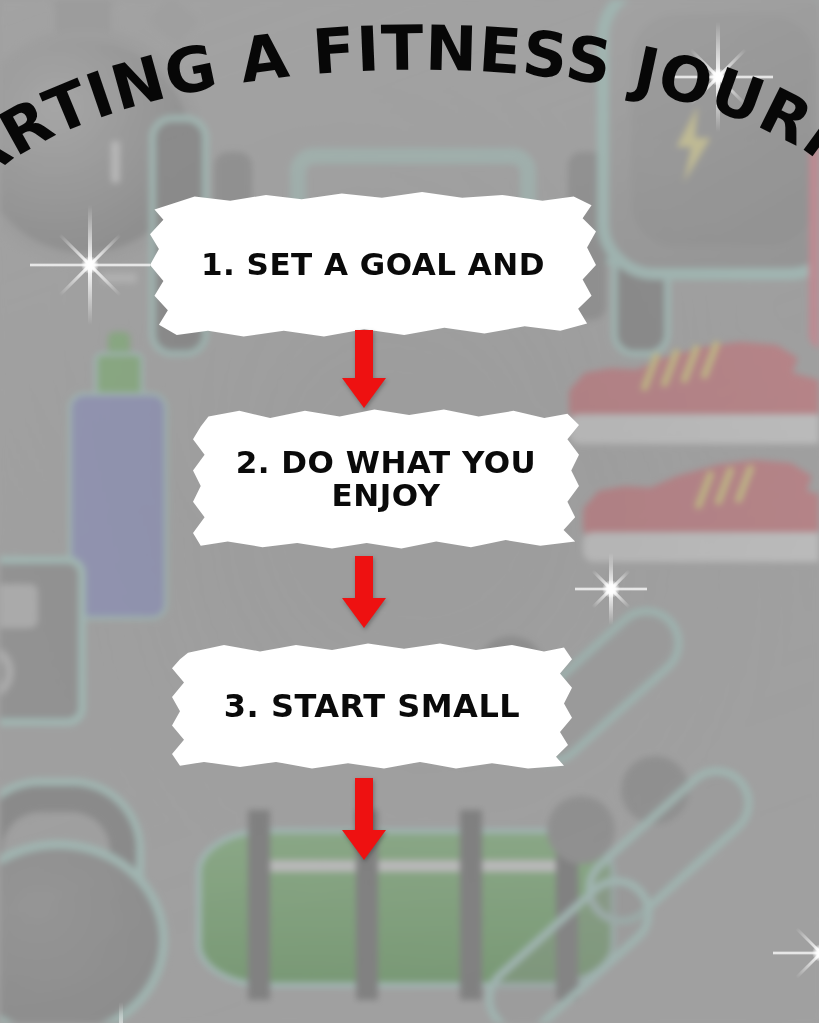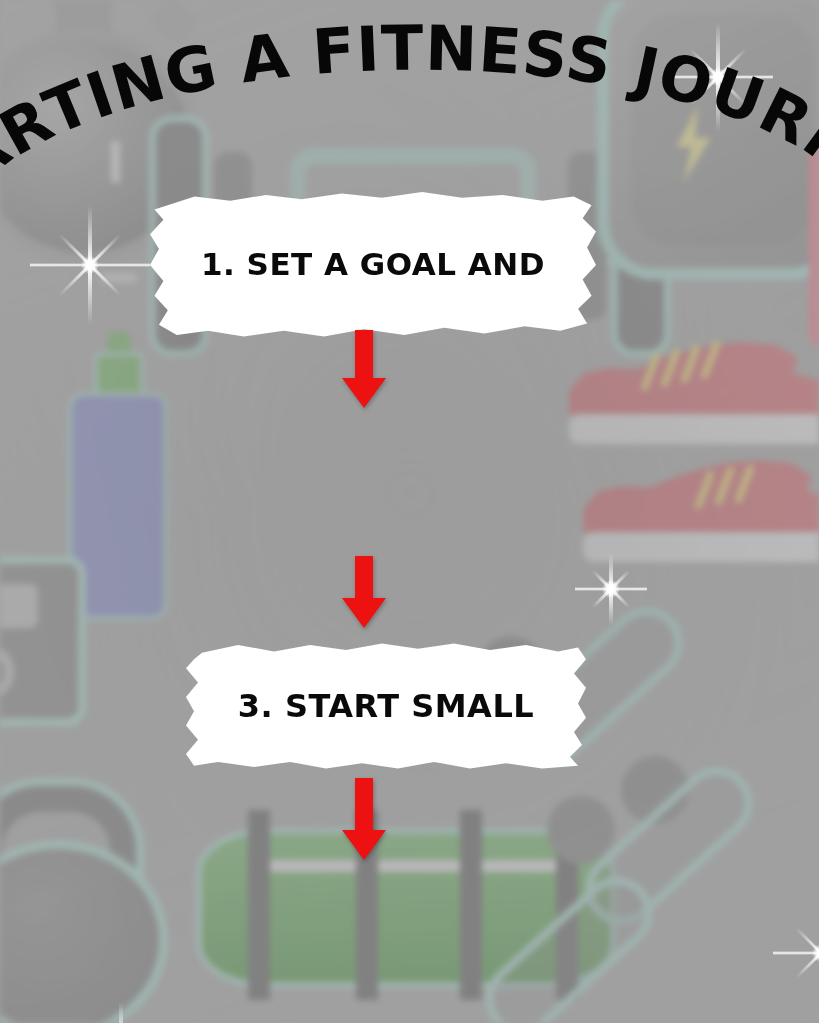--- a/index.html
+++ b/index.html
@@ -282,21 +282,21 @@
       4% 6%, 12% 2%, 20% 7%, 29% 2%, 38% 6%, 47% 1%, 56% 5%, 65% 1%, 74% 6%,
       83% 2%, 91% 7%, 97% 4%, 100% 12%, 97% 22%, 100% 33%, 98% 44%, 100% 55%,
       97% 66%, 99% 77%, 96% 86%, 99% 94%, 90% 97%, 81% 93%, 72% 98%, 63% 94%,
       54% 99%, 45% 95%, 36% 99%, 27% 95%, 18% 98%, 9% 94%, 2% 97%, 0% 88%,
       3% 77%, 0% 66%, 2% 55%, 0% 44%, 3% 33%, 0% 22%, 2% 13%
     );
   }
   #card2 .card-text { font-size:31px; }
 
   #card3 {
-    left:186px; top:641px; width:400px; height:130px;
+    left:172px; top:641px; width:400px; height:130px;
     clip-path: polygon(
       4% 9%, 13% 3%, 22% 8%, 31% 3%, 40% 7%, 49% 2%, 58% 6%, 67% 2%, 76% 7%,
       85% 3%, 93% 8%, 98% 5%, 100% 14%, 97% 25%, 100% 36%, 98% 48%, 100% 59%,
       97% 70%, 99% 80%, 96% 89%, 98% 96%, 89% 98%, 80% 94%, 71% 98%, 62% 93%,
       53% 98%, 44% 94%, 35% 98%, 26% 93%, 17% 97%, 8% 93%, 2% 96%, 0% 87%,
       3% 76%, 0% 65%, 2% 54%, 0% 43%, 3% 32%, 0% 21%, 2% 14%
     );
   }
   #card3 .card-text { font-size:32px; }
 
@@ -482,20 +482,26 @@
       <div class="card-text">
         <div>1. SET A GOAL AND</div>
       </div>
     </div>
 
     <div class="arrow" id="arrow1">
       <div class="shaft"></div>
       <div class="head"></div>
     </div>
 
+    <div class="card" id="card2">
+      <div class="card-text">
+        <div>2. DO WHAT YOU</div>
+        <div>ENJOY</div>
+      </div>
+    </div>
 
     <div class="arrow" id="arrow2">
       <div class="shaft"></div>
       <div class="head"></div>
     </div>
 
     <div class="card" id="card3">
       <div class="card-text">
         <div>3. START SMALL</div>
       </div>

